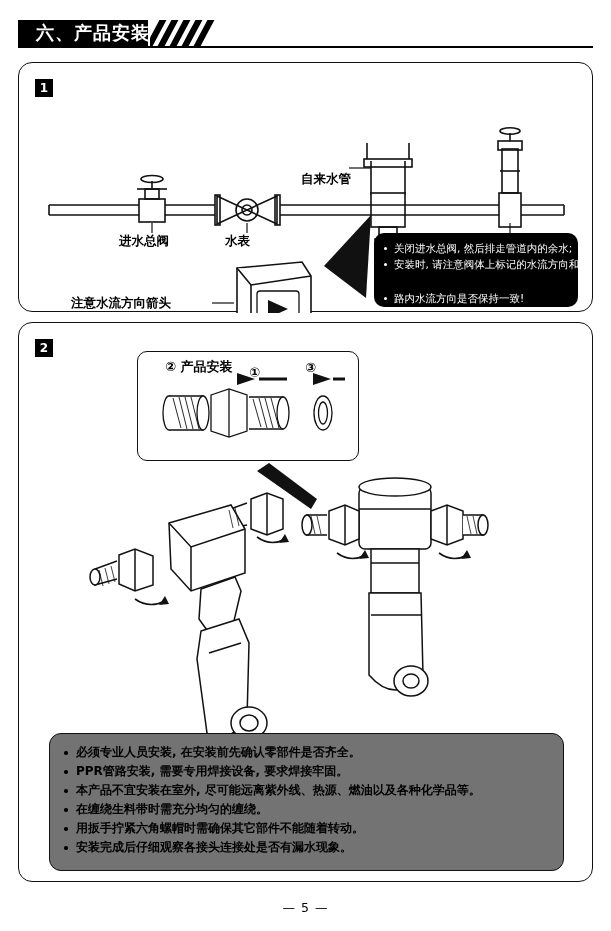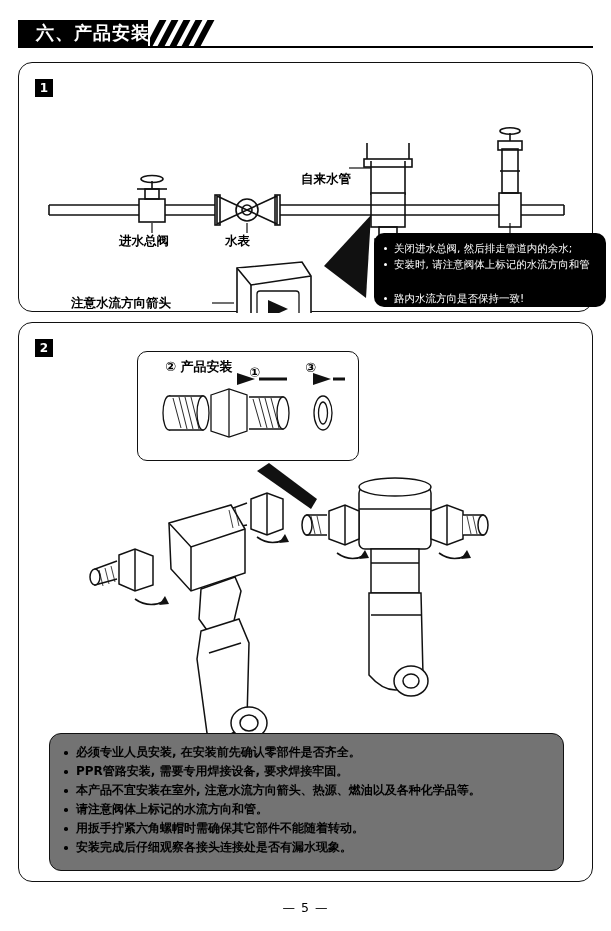--- a/index.html
+++ b/index.html
@@ -286,21 +286,21 @@
       </g>
     </svg>
   </div>
 
   <div class="lbl" style="left:282px; top:96px;margin-top:12px;">自来水管</div>
   <div class="lbl" style="left:100px; top:170px;">进水总阀</div>
   <div class="lbl" style="left:206px; top:170px;">水表</div>
   <div class="lbl" style="left:460px; top:170px;">分路水阀</div>
   <div class="lbl" style="left:52px; top:233px;font-family:Liberation Mono, monospace;">注意水流方向箭头</div>
 
-  <div class="note-box" style="left:355px; top:170px; width:232px; height:74px;">
+  <div class="note-box" style="left:355px; top:170px; width:204px; height:74px;">
     <ul>
       <li>关闭进水总阀, 然后排走管道内的余水;</li>
       <li>安装时, 请注意阀体上标记的水流方向和管</li>
       <li style="padding-left:12px;margin-top:19px;">路内水流方向是否保持一致!</li>
     </ul>
   </div>
 </div>
 
 <div class="panel" id="panel-2">
   <div class="step-badge" style="left:16px; top:16px;">2</div>
@@ -434,22 +434,22 @@
         <polygon points="346,227 350,235 340,236"></polygon>
         <polygon points="448,227 452,235 442,236"></polygon>
       </g>
     </svg>
   </div>
 
   <div class="note-box-outline" style="left:30px; top:410px; width:515px; height:138px;">
     <ul>
       <li>必须专业人员安装, 在安装前先确认零部件是否齐全。</li>
       <li>PPR管路安装, 需要专用焊接设备, 要求焊接牢固。</li>
-      <li>本产品不宜安装在室外, 注意水流方向箭头、热源、燃油以及各种化学品等。</li>
-      <li>请注意阀体上标记的水流方向和管。</li>
+      <li>本产品不宜安装在室外, 尽可能远离紫外线、热源、燃油以及各种化学品等。</li>
+      <li>在缠绕生料带时需充分均匀的缠绕。</li>
       <li>用扳手拧紧六角螺帽时需确保其它部件不能随着转动。</li>
       <li>安装完成后仔细观察各接头连接处是否有漏水现象。</li>
     </ul>
   </div>
 </div>
 
 <div class="footer">
   <span>— 5 —</span>
 </div>
 

